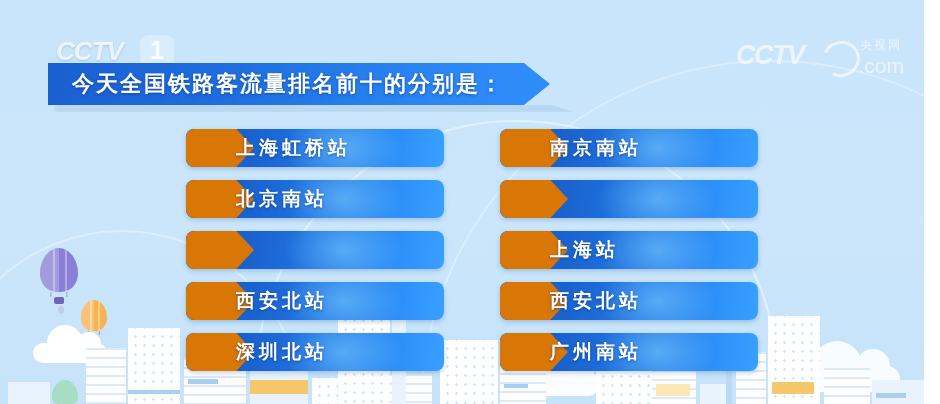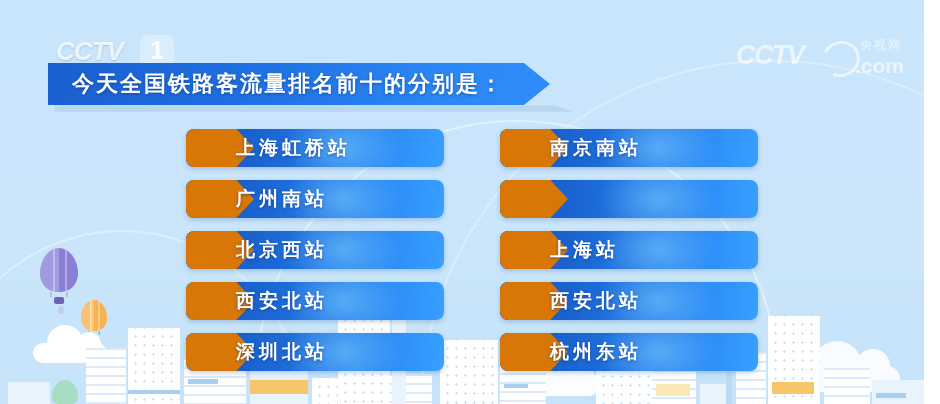--- a/index.html
+++ b/index.html
@@ -157,21 +157,21 @@
     width: 170px; height: 36px; pointer-events: none;
     opacity: 0.62;
   }
   .cctv-com .big {
     font-family: "Liberation Sans", sans-serif;
     font-weight: 700; font-size: 27px; letter-spacing: -1.5px;
     color: #ffffff; font-style: italic;
   }
   .cctv-com .com {
     position: absolute; right: 2px; bottom: -2px;
-    font-size: 21px; font-weight: 700; color: #ffffff;
+    font-size: 21px; font-weight: 400; color: #ffffff;
     font-family: "Liberation Sans", sans-serif;
   }
   .cctv-com .cn {
     position: absolute; right: 4px; top: -3px;
     font-size: 12px; color: #ffffff; letter-spacing: 2px;
     font-family: "DejaVu Sans", sans-serif;
   }
   .cctv-com .ring {
     position:absolute; right: 46px; top: 1px;
     width: 32px; height: 30px; border-radius: 50%;
@@ -346,56 +346,55 @@
 
   <div class="list">
     <div class="pill">
       <span class="tab"></span>
       <span class="glow"></span>
       <span class="name">上海虹桥站</span>
     </div>
     <div class="pill">
       <span class="tab"></span>
       <span class="glow"></span>
+      <span class="name">北京南站</span>
+    </div>
+    <div class="pill">
+      <span class="tab"></span>
+      <span class="glow"></span>
+    </div>
+    <div class="pill">
+      <span class="tab"></span>
+      <span class="glow"></span>
+      <span class="name">西安北站</span>
+    </div>
+    <div class="pill">
+      <span class="tab"></span>
+      <span class="glow"></span>
+      <span class="name">深圳北站</span>
+    </div>
+    <div class="pill">
+      <span class="tab"></span>
+      <span class="glow"></span>
+      <span class="name">南京南站</span>
+    </div>
+    <div class="pill">
+      <span class="tab"></span>
+      <span class="glow"></span>
+    </div>
+    <div class="pill">
+      <span class="tab"></span>
+      <span class="glow"></span>
+      <span class="name">上海站</span>
+    </div>
+    <div class="pill">
+      <span class="tab"></span>
+      <span class="glow"></span>
+      <span class="name">西安北站</span>
+    </div>
+    <div class="pill">
+      <span class="tab"></span>
+      <span class="glow"></span>
       <span class="name">广州南站</span>
     </div>
-    <div class="pill">
-      <span class="tab"></span>
-      <span class="glow"></span>
-      <span class="name">北京西站</span>
-    </div>
-    <div class="pill">
-      <span class="tab"></span>
-      <span class="glow"></span>
-      <span class="name">西安北站</span>
-    </div>
-    <div class="pill">
-      <span class="tab"></span>
-      <span class="glow"></span>
-      <span class="name">深圳北站</span>
-    </div>
-    <div class="pill">
-      <span class="tab"></span>
-      <span class="glow"></span>
-      <span class="name">南京南站</span>
-    </div>
-    <div class="pill">
-      <span class="tab"></span>
-      <span class="glow"></span>
-    </div>
-    <div class="pill">
-      <span class="tab"></span>
-      <span class="glow"></span>
-      <span class="name">上海站</span>
-    </div>
-    <div class="pill">
-      <span class="tab"></span>
-      <span class="glow"></span>
-      <span class="name">西安北站</span>
-    </div>
-    <div class="pill">
-      <span class="tab"></span>
-      <span class="glow"></span>
-      <span class="name">杭州东站</span>
-    </div>
   </div>
 
 </div>
 
 </body></html>

